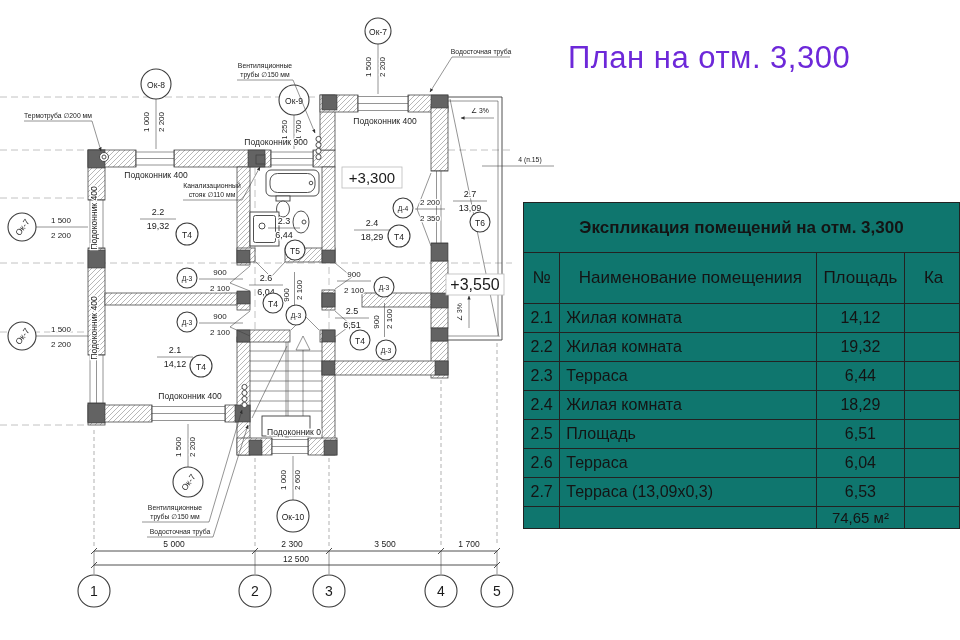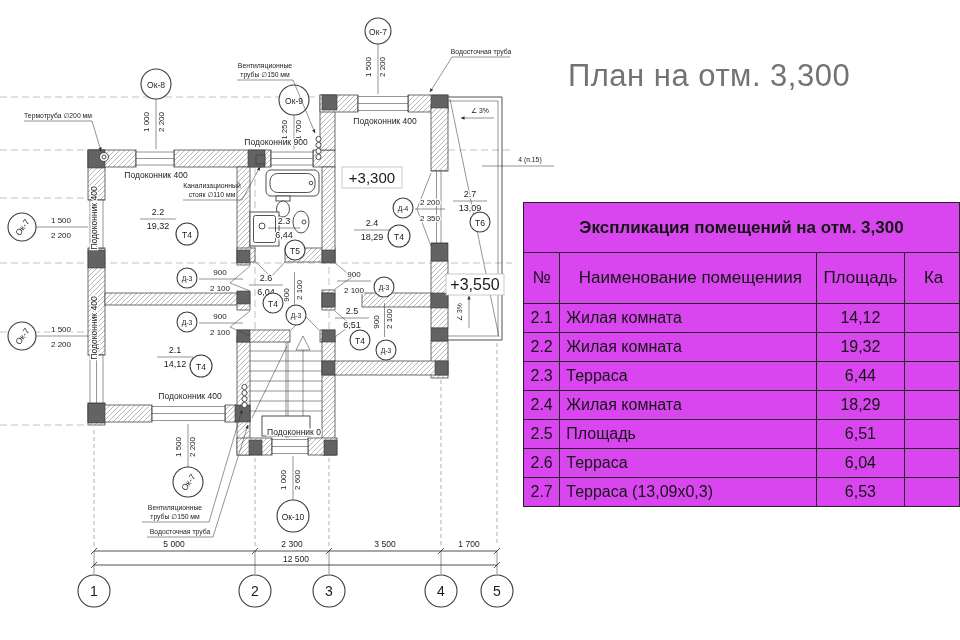--- a/index.html
+++ b/index.html
@@ -1,22 +1,22 @@
 <!DOCTYPE html>
 <html><head>
 <meta charset="utf-8">
 <style>
   html,body{margin:0;padding:0;}
   body{width:960px;height:640px;position:relative;overflow:hidden;background:#fff;
        font-family:"Liberation Sans",sans-serif;}
   #plan-svg{position:absolute;left:0;top:0;}
-  .main-title{position:absolute;left:568px;top:40px;font-size:31px;color:#737373;
-       letter-spacing:.5px;white-space:nowrap;margin-top:18px;}
+  .main-title{position:absolute;left:568px;top:40px;font-size:31px;color:#6d28d9;
+       letter-spacing:.5px;white-space:nowrap;}
   .expl-table{position:absolute;left:523px;top:202px;border-collapse:collapse;
-       table-layout:fixed;background:#d946ef;}
+       table-layout:fixed;background:#0f766e;}
   .expl-table td,.expl-table th{border:1.5px solid #222;color:#141414;
        font-weight:normal;overflow:hidden;white-space:nowrap;}
   .expl-table .ttl{font-weight:bold;font-size:17px;text-align:center;height:47px;}
   .expl-table .hdr td{font-size:17px;text-align:center;height:48px;}
   .expl-table .row td{font-size:16px;height:26px;}
   .expl-table .c-num{width:45px;text-align:center;}
   .expl-table .c-name{width:275px;text-align:left;padding-left:6px;margin-left:24px;}
   .expl-table .c-area{width:98px;text-align:center;}
   .expl-table .c-cat{width:80px;text-align:left;padding-left:4px;margin-top:36px;}
   .expl-table .tot td{font-size:15px;height:19px;text-align:center;}
@@ -503,14 +503,20 @@
     <td class="c-name">Терраса</td>
     <td class="c-area">6,04</td>
     <td class="c-cat"></td>
   </tr>
   <tr class="row">
     <td class="c-num">2.7</td>
     <td class="c-name">Терраса (13,09x0,3)</td>
     <td class="c-area">6,53</td>
     <td class="c-cat"></td>
   </tr>
+  <tr class="tot">
+    <td class="c-num"></td>
+    <td class="c-name"></td>
+    <td class="c-area">74,65 м²</td>
+    <td class="c-cat"></td>
+  </tr>
 </tbody>
   </table>
 
 </body></html>

